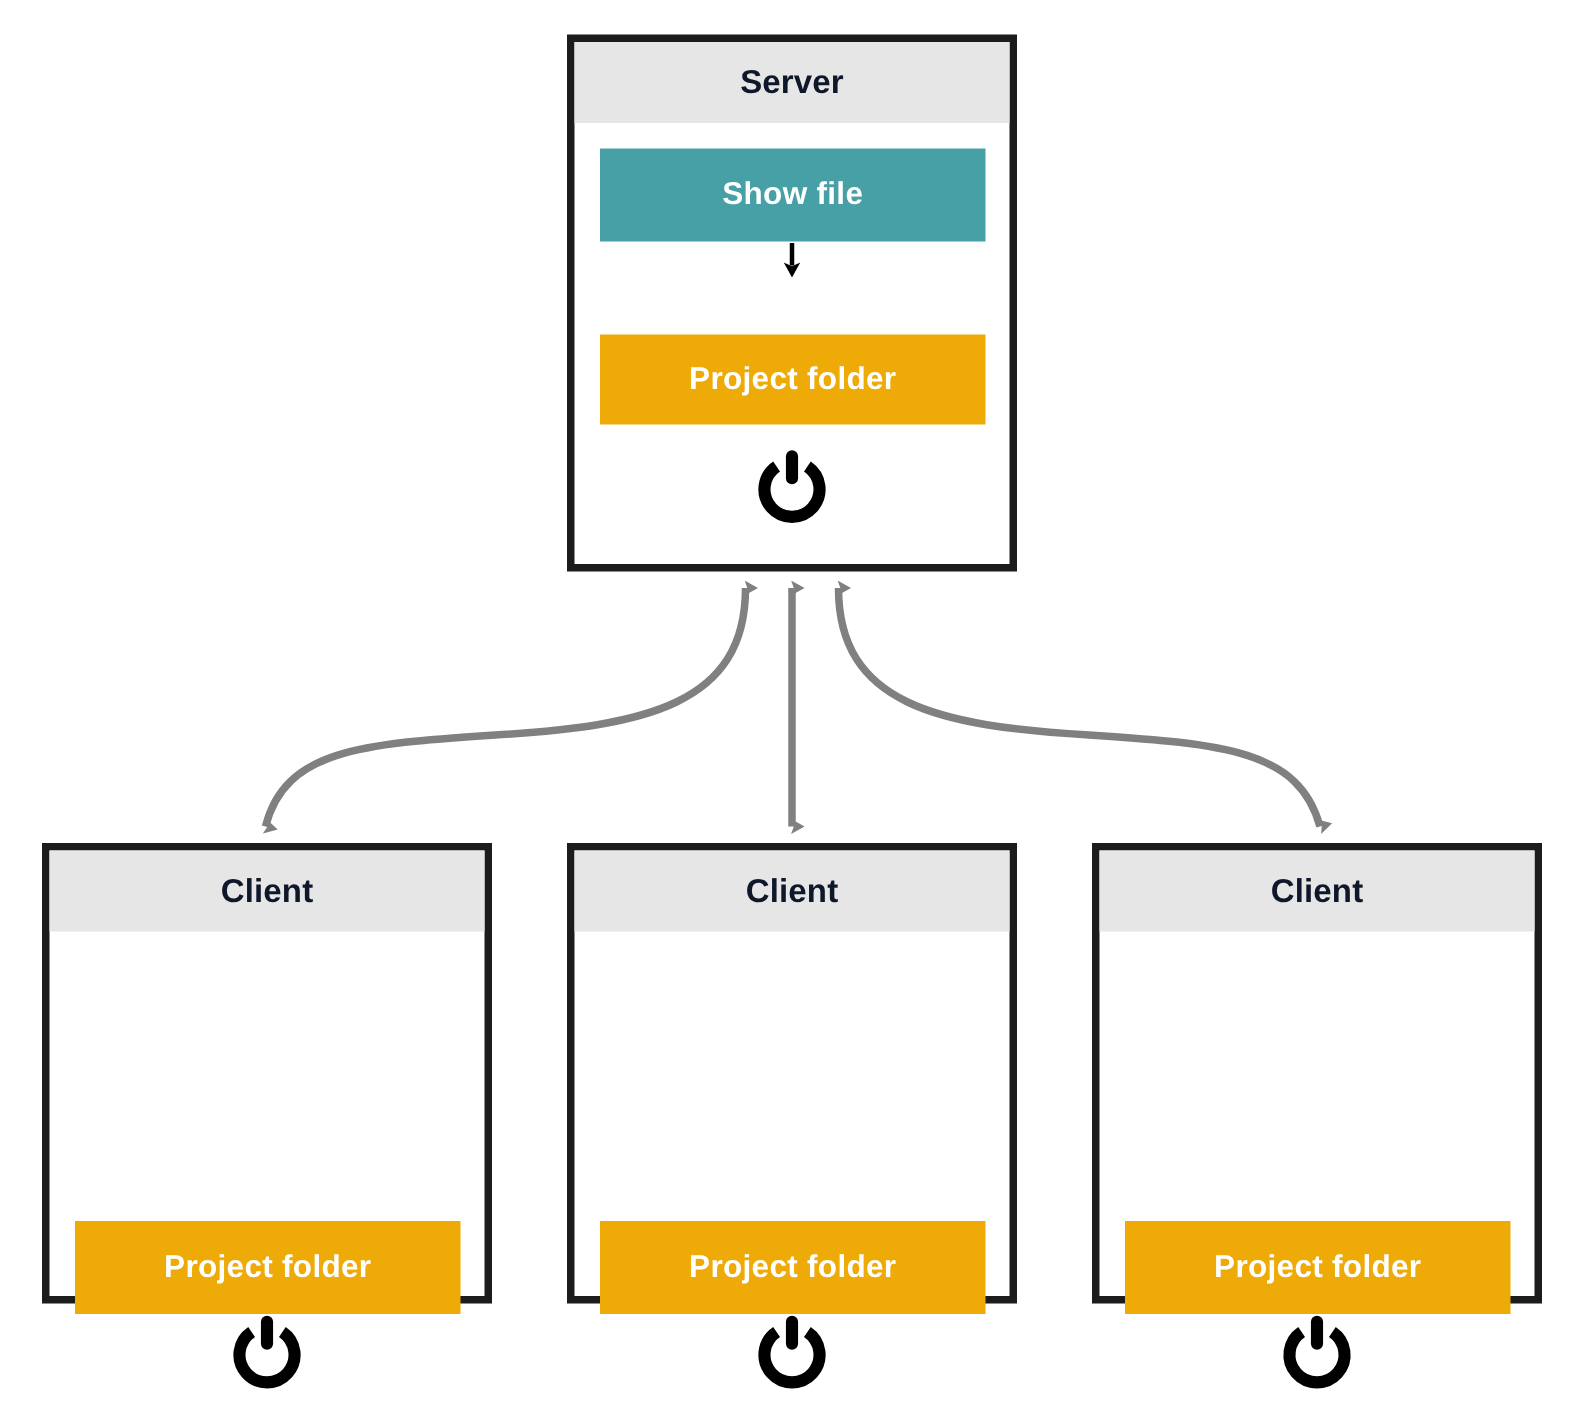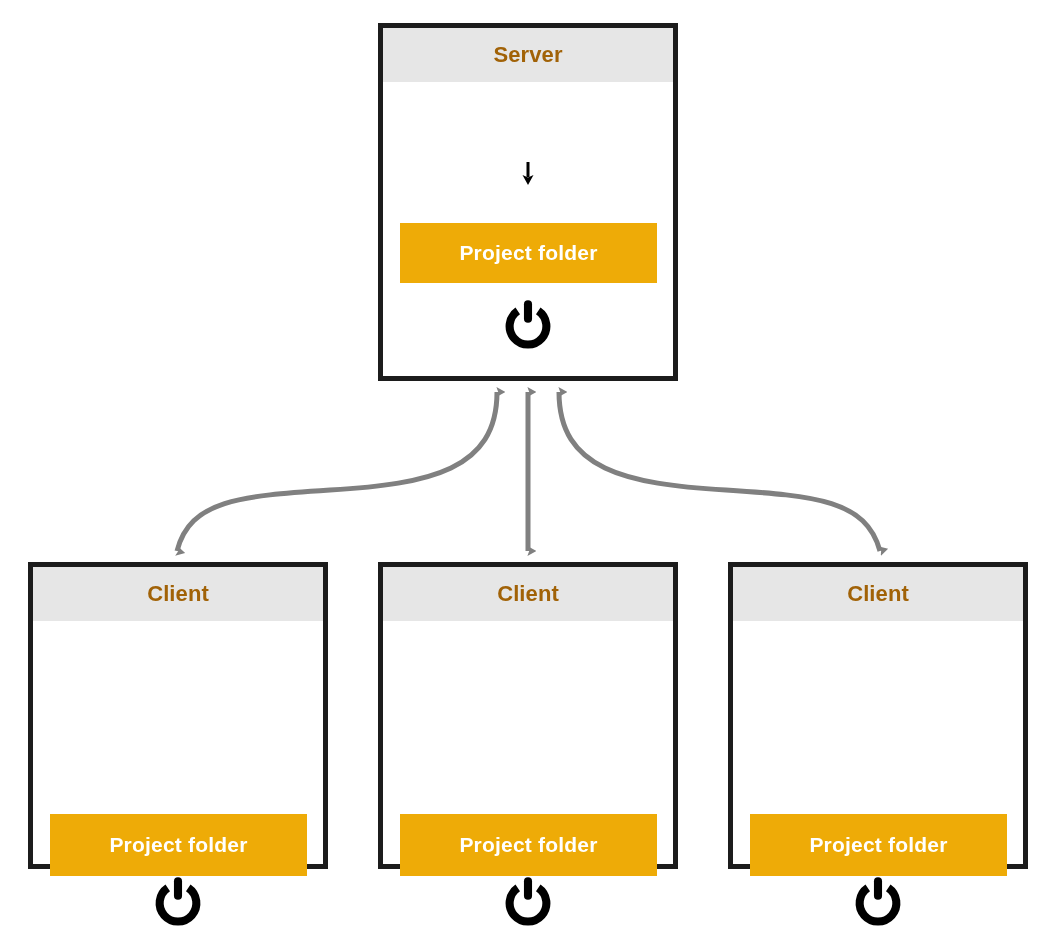--- a/index.html
+++ b/index.html
@@ -24,21 +24,21 @@
     position: absolute;
     box-sizing: border-box;
     background: #ffffff;
     border: 5px solid #1c1c1c;
     z-index: 3;
   }
   .machine-header {
     box-sizing: border-box;
     width: 100%;
     background: #e6e6e6;
-    color: #a16207;
+    color: #0f172a;
     font-weight: bold;
     text-align: center;
     letter-spacing: 0.1px;
     display: flex;
     align-items: center;
     justify-content: center;
     user-select: none;
   }
   .machine-body {
     position: relative;
@@ -163,20 +163,23 @@
       <path d="M 559 392 C 559 470 626 484 726 490 C 816 496 866 500 880 551" fill="none" stroke="#808080" stroke-width="5" stroke-linecap="butt" marker-start="url(#arrow-up)" marker-end="url(#arrow-down)"></path>
     </g>
   </svg>
 
   <div class="machine" id="server-box">
     <div class="machine-header">
       <span>Server</span>
     </div>
     <div class="machine-body" style="height:299px;">
 
+      <div class="bar bar-teal" id="server-show-file">
+        <span>Show file</span>
+      </div>
 
       <svg class="inner-arrow" viewBox="0 0 26 26" xmlns="http://www.w3.org/2000/svg">
         <line x1="13" y1="1" x2="13" y2="16" stroke="#000000" stroke-width="3"></line>
         <path d="M13 24 L7.5 14 L13 16.5 L18.5 14 Z" fill="#000000"></path>
       </svg>
 
       <div class="bar bar-amber" id="server-project-folder">
         <span>Project folder</span>
       </div>
 

